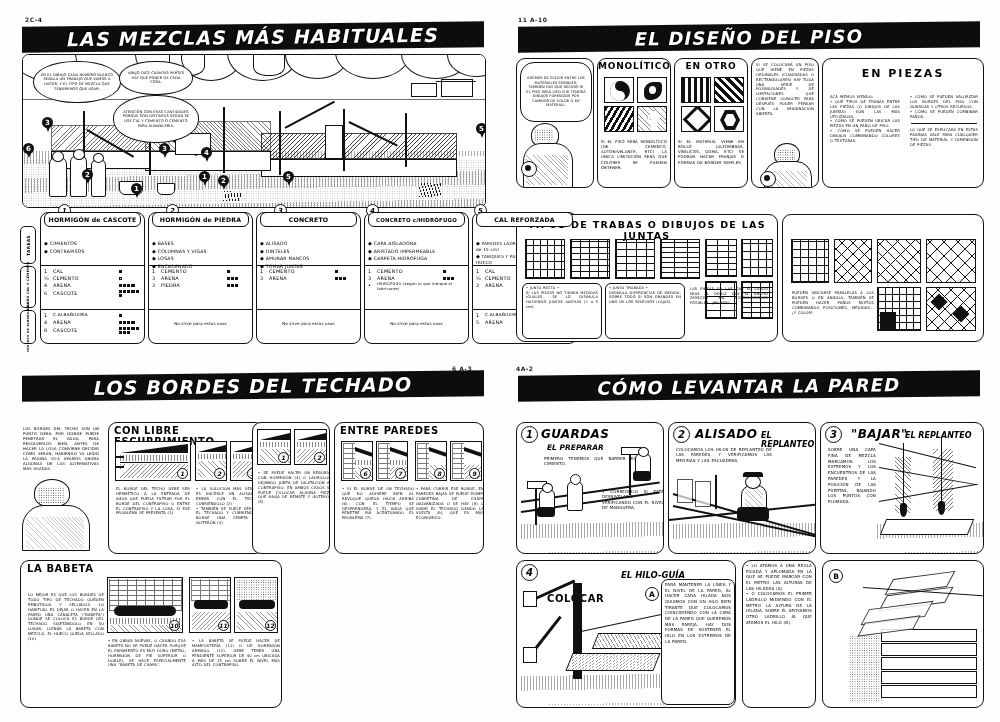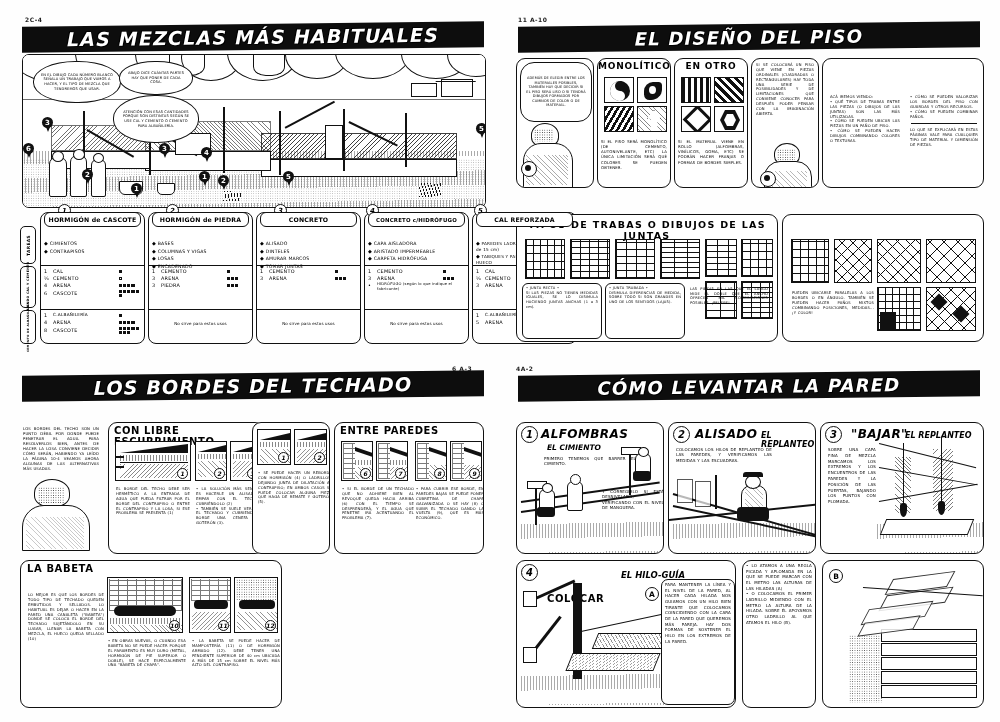--- a/index.html
+++ b/index.html
@@ -519,20 +519,21 @@
     <div class="btxt" style="font-size:3.7px;padding:4px 4px;">SI SE COLOCARÁ UN PISO QUE VIENE EN PIEZAS ORDINALES (CUADRADAS O RECTANGULARES) HAY TODA UNA SERIE DE POSIBILIDADES Y DE LIMITACIONES QUE CONVIENE CONOCER PARA DESPUÉS PODER PENSAR CON LA IMAGINACIÓN ABIERTA.</div>
     <div style="position:absolute;left:22px;top:84px;width:24px;height:20px;border:1.3px solid #111;border-radius:50% 50% 40% 40%;background:#fff;"></div>
     <div class="dots" style="position:absolute;left:25px;top:90px;width:18px;height:12px;opacity:.9;"></div>
     <div style="position:absolute;left:12px;top:102px;width:46px;height:28px;border:1.3px solid #111;border-radius:16px 16px 0 0;background:#fff;"></div>
     <div class="hatch" style="position:absolute;left:15px;top:112px;width:40px;height:18px;opacity:.3;"></div>
     <div style="position:absolute;left:8px;top:112px;width:14px;height:14px;border:1.3px solid #111;border-radius:50%;background:#fff;"></div>
     <div class="solid" style="position:absolute;left:12px;top:116px;width:6px;height:6px;border-radius:50%;"></div>
   </div>
 
   <div class="box" style="left:322px;top:58px;width:162px;height:130px;">
+    <div class="boxttl" style="font-size:11px;letter-spacing:2px;padding-top:8px;">EN PIEZAS</div>
     <div style="position:absolute;left:4px;top:34px;width:76px;">
       <div class="btxt" style="white-space:pre-line;font-size:3.7px;">ACÁ IREMOS VIENDO:
 • QUÉ TIPOS DE TRABAS ENTRE LAS PIEZAS (O DIBUJOS DE LAS JUNTAS) SON LAS MÁS UTILIZADAS.
 • CÓMO SE PUEDEN UBICAR LAS PIEZAS EN UN PAÑO DE PISO.
 • CÓMO SE PUEDEN HACER DIBUJOS COMBINANDO COLORES O TEXTURAS.</div>
     </div>
     <div style="position:absolute;left:84px;top:34px;width:74px;">
       <div class="btxt" style="white-space:pre-line;font-size:3.7px;">• CÓMO SE PUEDEN VALORIZAR LOS BORDES DEL PISO CON GUARDAS Y OTROS RECURSOS.
 • CÓMO SE PUEDEN COMBINAR PAÑOS.</div>
       <hr class="rule">
@@ -711,22 +712,22 @@
 <div class="panel" style="left:500px;top:356px;width:500px;height:366px;">
 
   <div class="pagecode" style="position:absolute;left:16px;top:9px;">4A-2</div>
 
   <div class="banner r" style="position:absolute;left:18px;top:17px;width:462px;">
     <span>CÓMO LEVANTAR LA PARED</span>
   </div>
 
   <div class="box" style="left:16px;top:66px;width:148px;height:132px;">
     <div class="circnum" style="left:4px;top:3px;">1</div>
-    <div style="position:absolute;left:24px;top:4px;font-size:12px;font-weight:bold;font-style:italic;letter-spacing:.4px;">ALFOMBRAS</div>
-    <div style="position:absolute;left:30px;top:20px;font-size:7.5px;font-weight:bold;font-style:italic;">EL CIMIENTO</div>
+    <div style="position:absolute;left:24px;top:4px;font-size:12px;font-weight:bold;font-style:italic;letter-spacing:.4px;">GUARDAS</div>
+    <div style="position:absolute;left:30px;top:20px;font-size:7.5px;font-weight:bold;font-style:italic;">EL PREPARAR</div>
     <div class="btxt" style="position:absolute;left:24px;top:31px;width:92px;font-size:4px;">PRIMERO TENEMOS QUE BARRER EL CIMIENTO.</div>
 
     <div class="grnd" style="left:2px;top:96px;width:144px;height:34px;"></div>
     <div style="position:absolute;left:4px;top:78px;width:140px;height:2px;background:#111;transform:rotate(-8deg);transform-origin:left;"></div>
     <div style="position:absolute;left:4px;top:88px;width:140px;height:2px;background:#111;transform:rotate(-8deg);transform-origin:left;"></div>
 
     <div class="sep" style="left:112px;top:28px;width:2.4px;height:44px;"></div>
     <div class="fig" style="left:104px;top:24px;width:20px;height:8px;"></div>
 
     <div class="sep" style="left:18px;top:62px;width:2.4px;height:40px;"></div>

